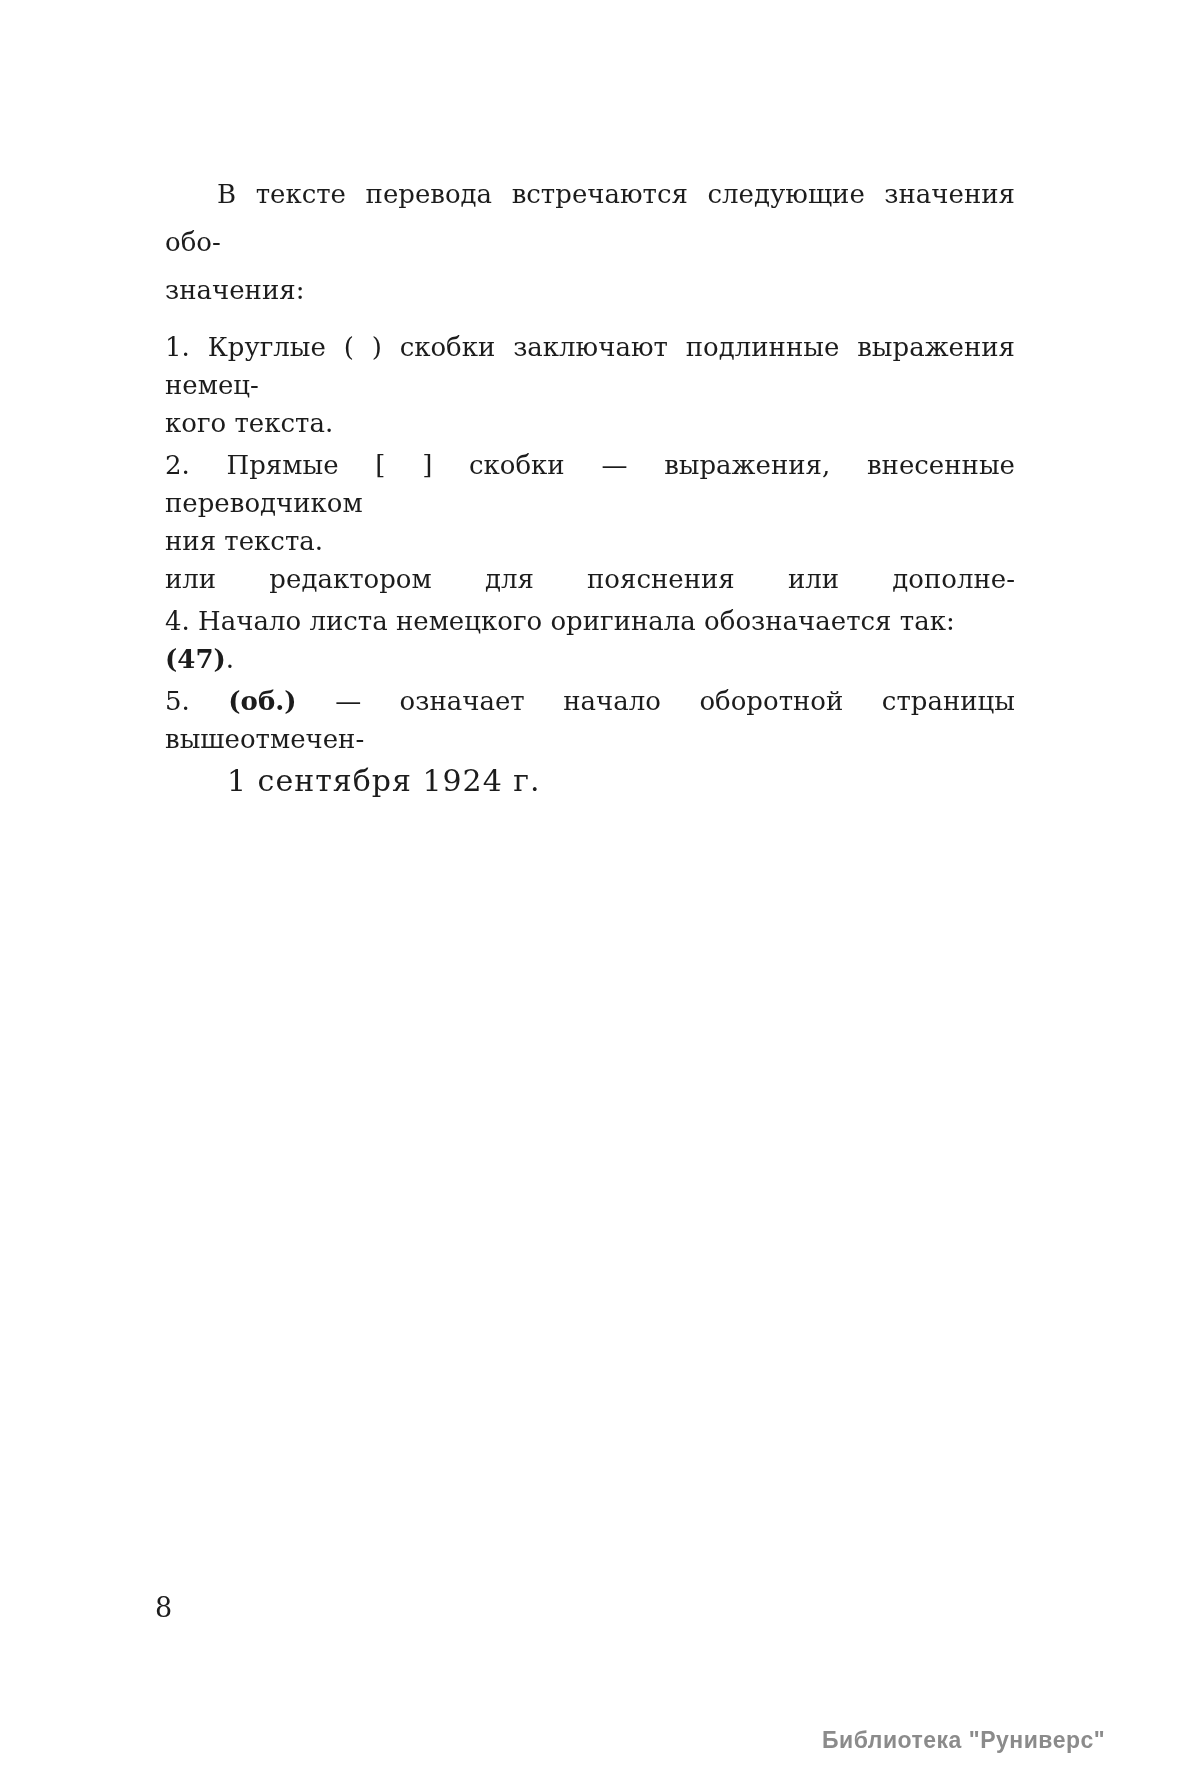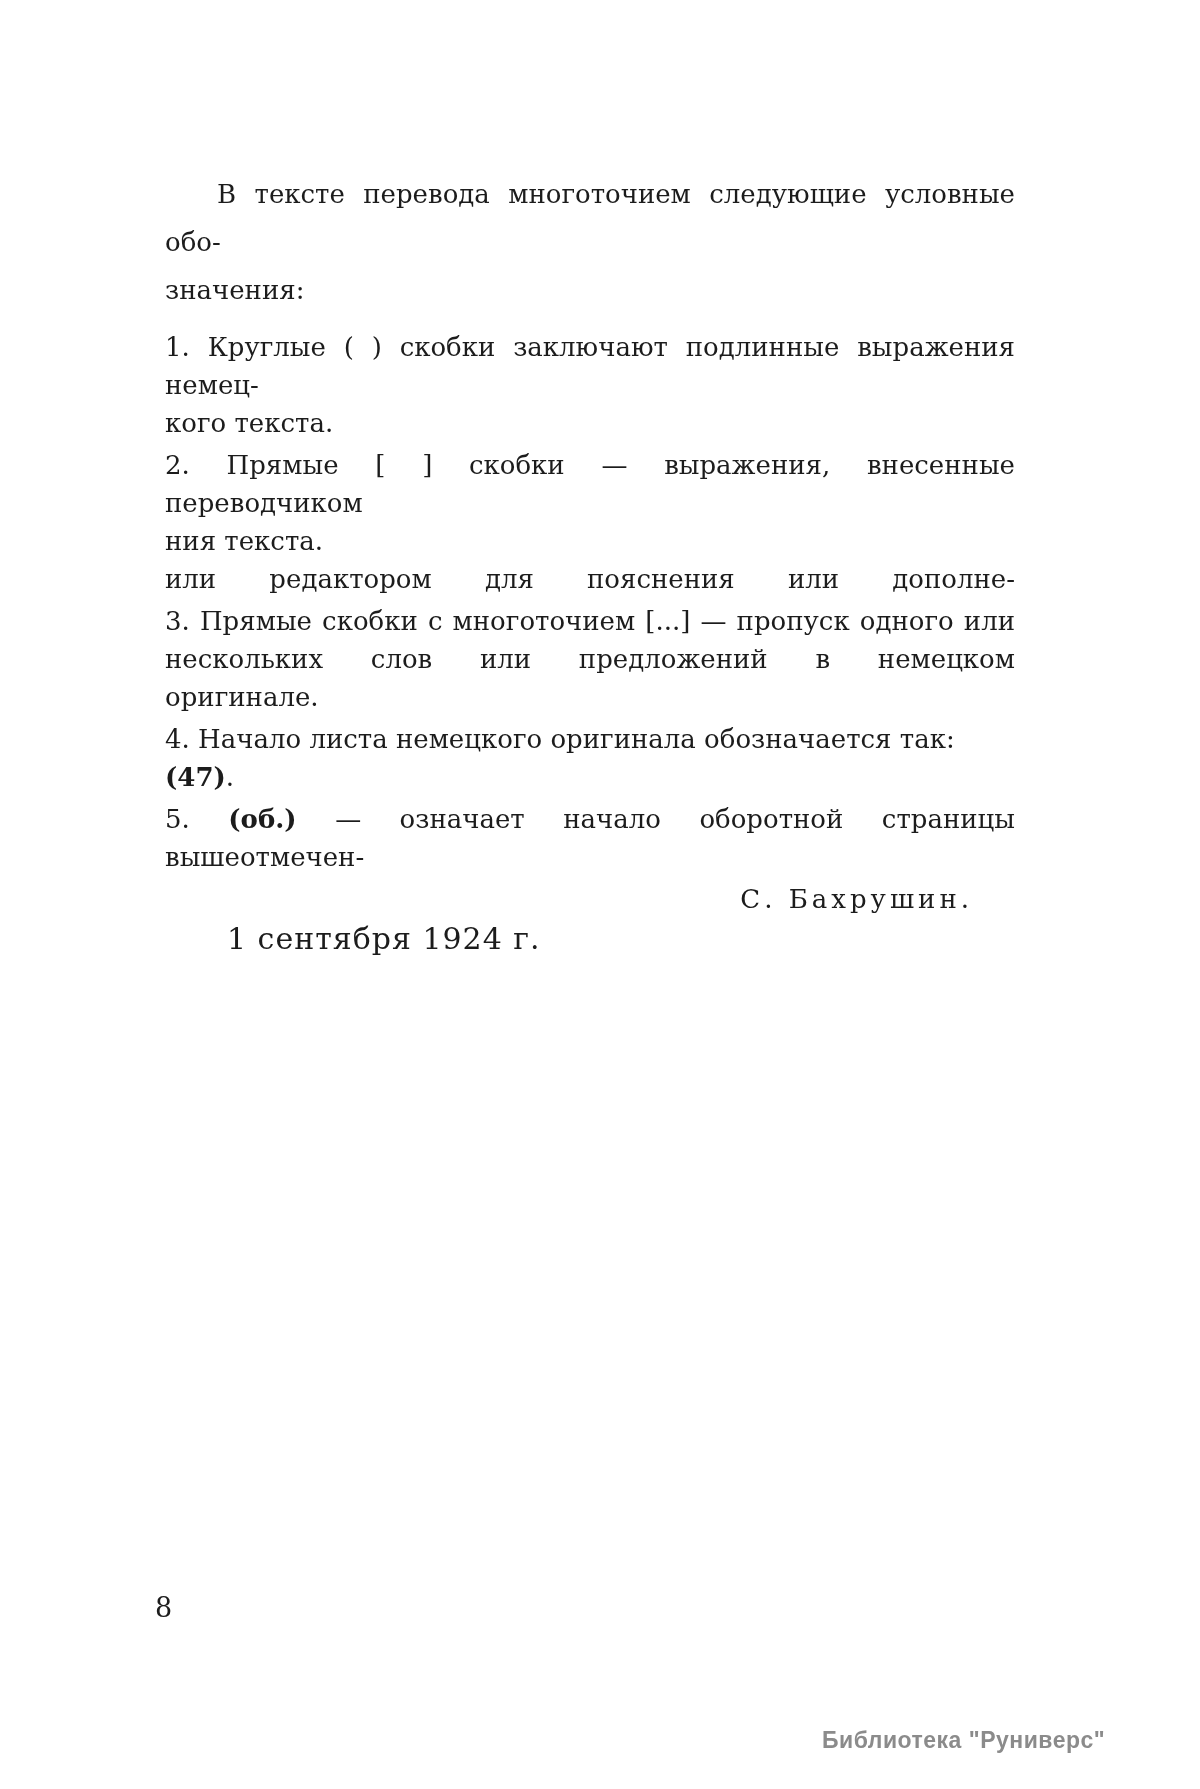--- a/index.html
+++ b/index.html
@@ -60,54 +60,48 @@
   }
 </style>
 </head>
 <body>
 
 <div class="page">
 
   <div class="content">
 
     <div class="intro">
-      <div class="line justify first">В тексте перевода многоточием следующие условные обо-</div>
+      <div class="line justify first">В тексте перевода встречаются следующие значения обо-</div>
       <div class="line">значения:</div>
     </div>
 
     <div class="list">
 
       <div class="item">
         <div class="line justify"><span class="num">1.</span> <span>Круглые ( ) скобки заключают подлинные выражения немец-</span></div>
         <div class="line cont">кого текста.</div>
       </div>
 
       <div class="item">
         <div class="line justify"><span class="num">2.</span> <span>Прямые [ ] скобки — выражения, внесенные переводчиком</span></div>
         <div class="line cont">ния текста.</div>
         <div class="line cont justify">или редактором для пояснения или дополне-</div>
       </div>
 
-      <div class="item">
-        <div class="line justify"><span class="num">3.</span> <span>Прямые скобки с многоточием [...] — пропуск одного или</span></div>
-        <div class="line cont justify">нескольких слов или предложений в немецком</div>
-        <div class="line cont">оригинале.</div>
-      </div>
 
       <div class="item">
         <div class="line"><span class="num">4.</span> <span>Начало листа немецкого оригинала обозначается так:</span> <span class="b">(47)</span><span>.</span></div>
       </div>
 
       <div class="item">
         <div class="line justify"><span class="num">5.</span> <span class="b">(об.)</span> <span>— означает начало оборотной страницы вышеотмечен-</span></div>
       </div>
 
     </div>
 
-    <div class="signature">С. Бахрушин.</div>
     <div class="date">1 сентября 1924 г.</div>
 
   </div>
 
   <div class="pagenum">8</div>
 
   <div class="watermark">Библиотека "Руниверс"</div>
 
 </div>
 

